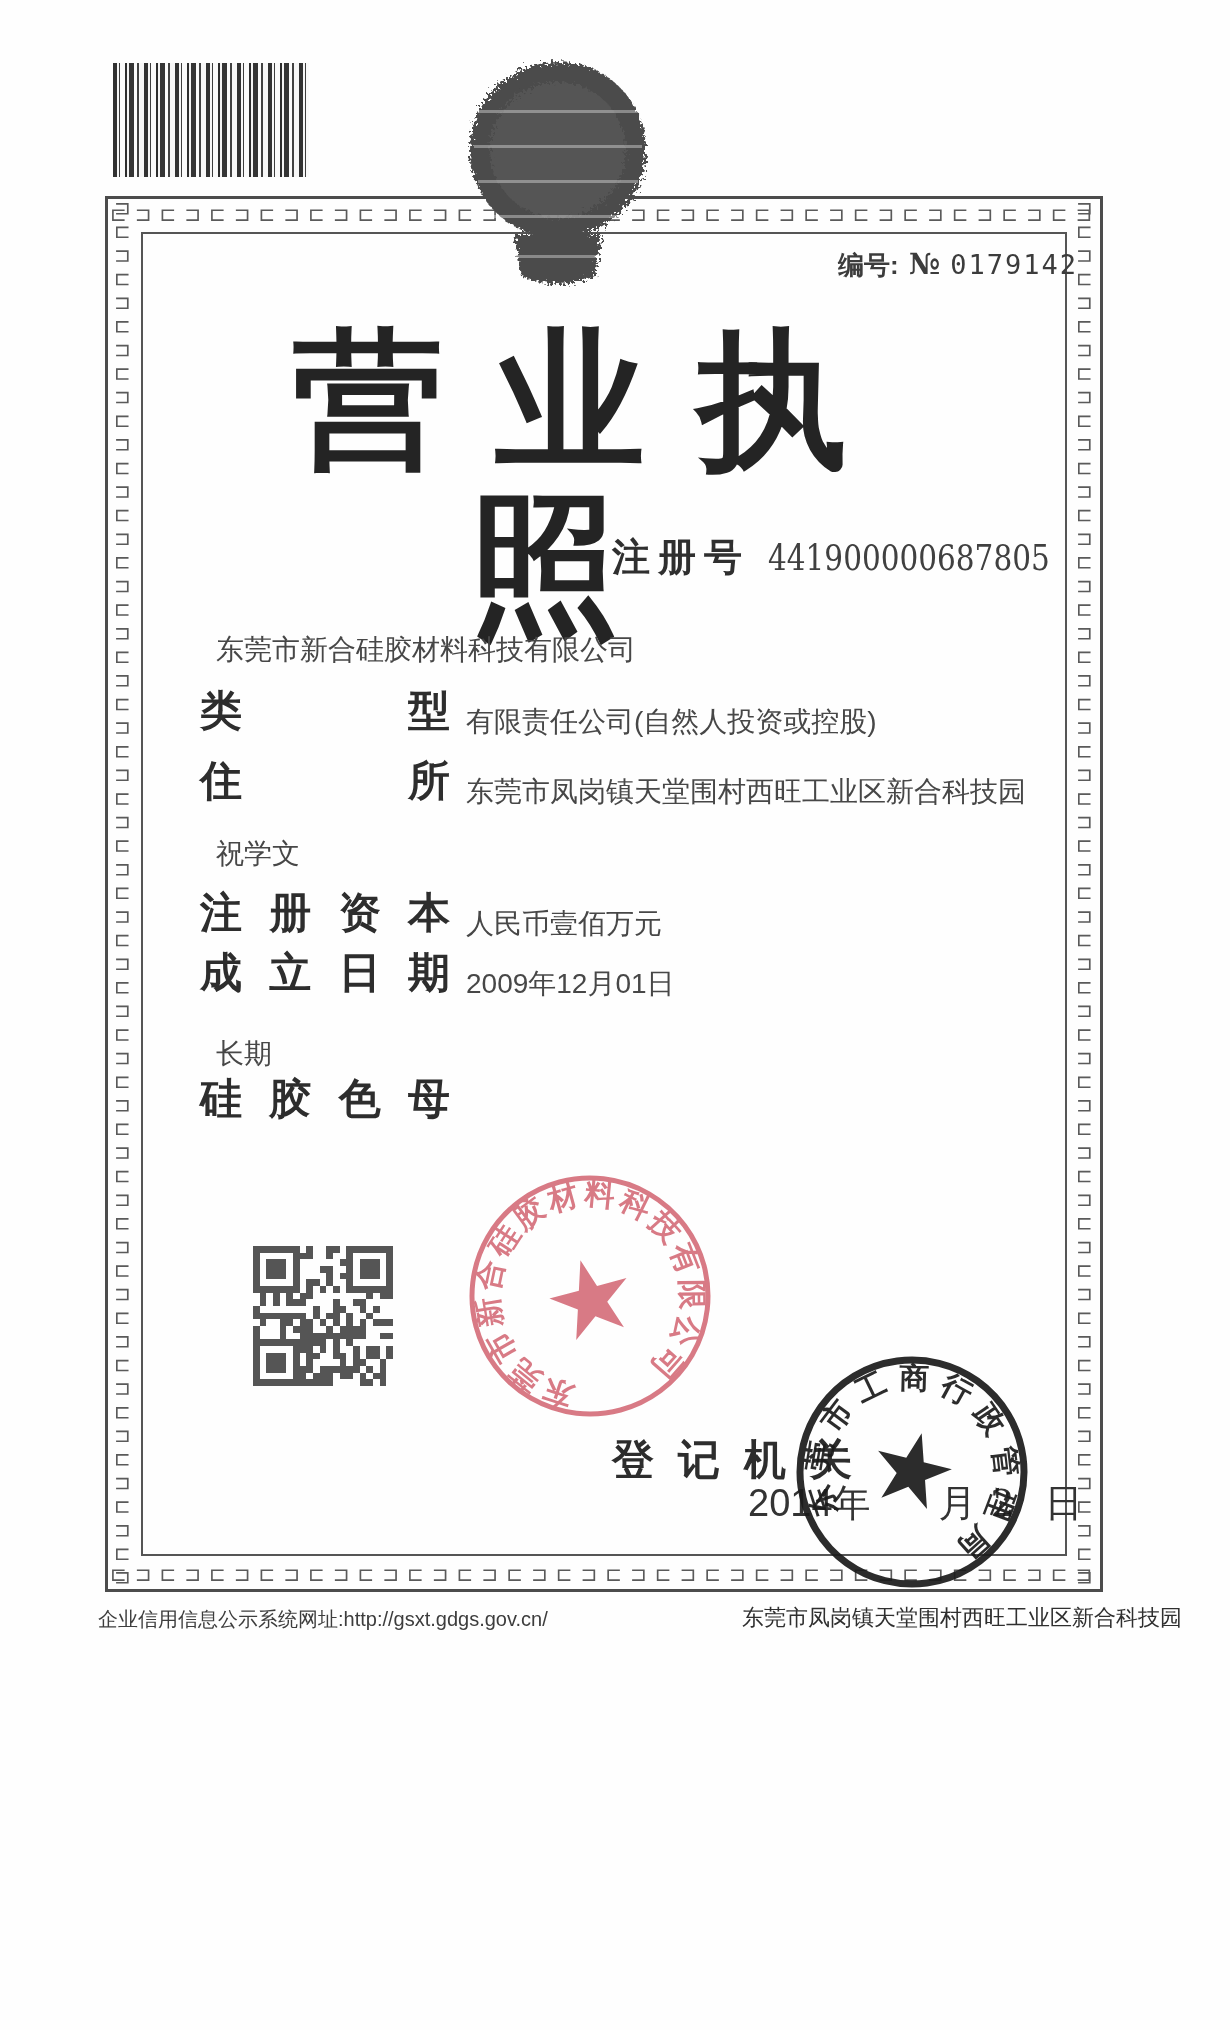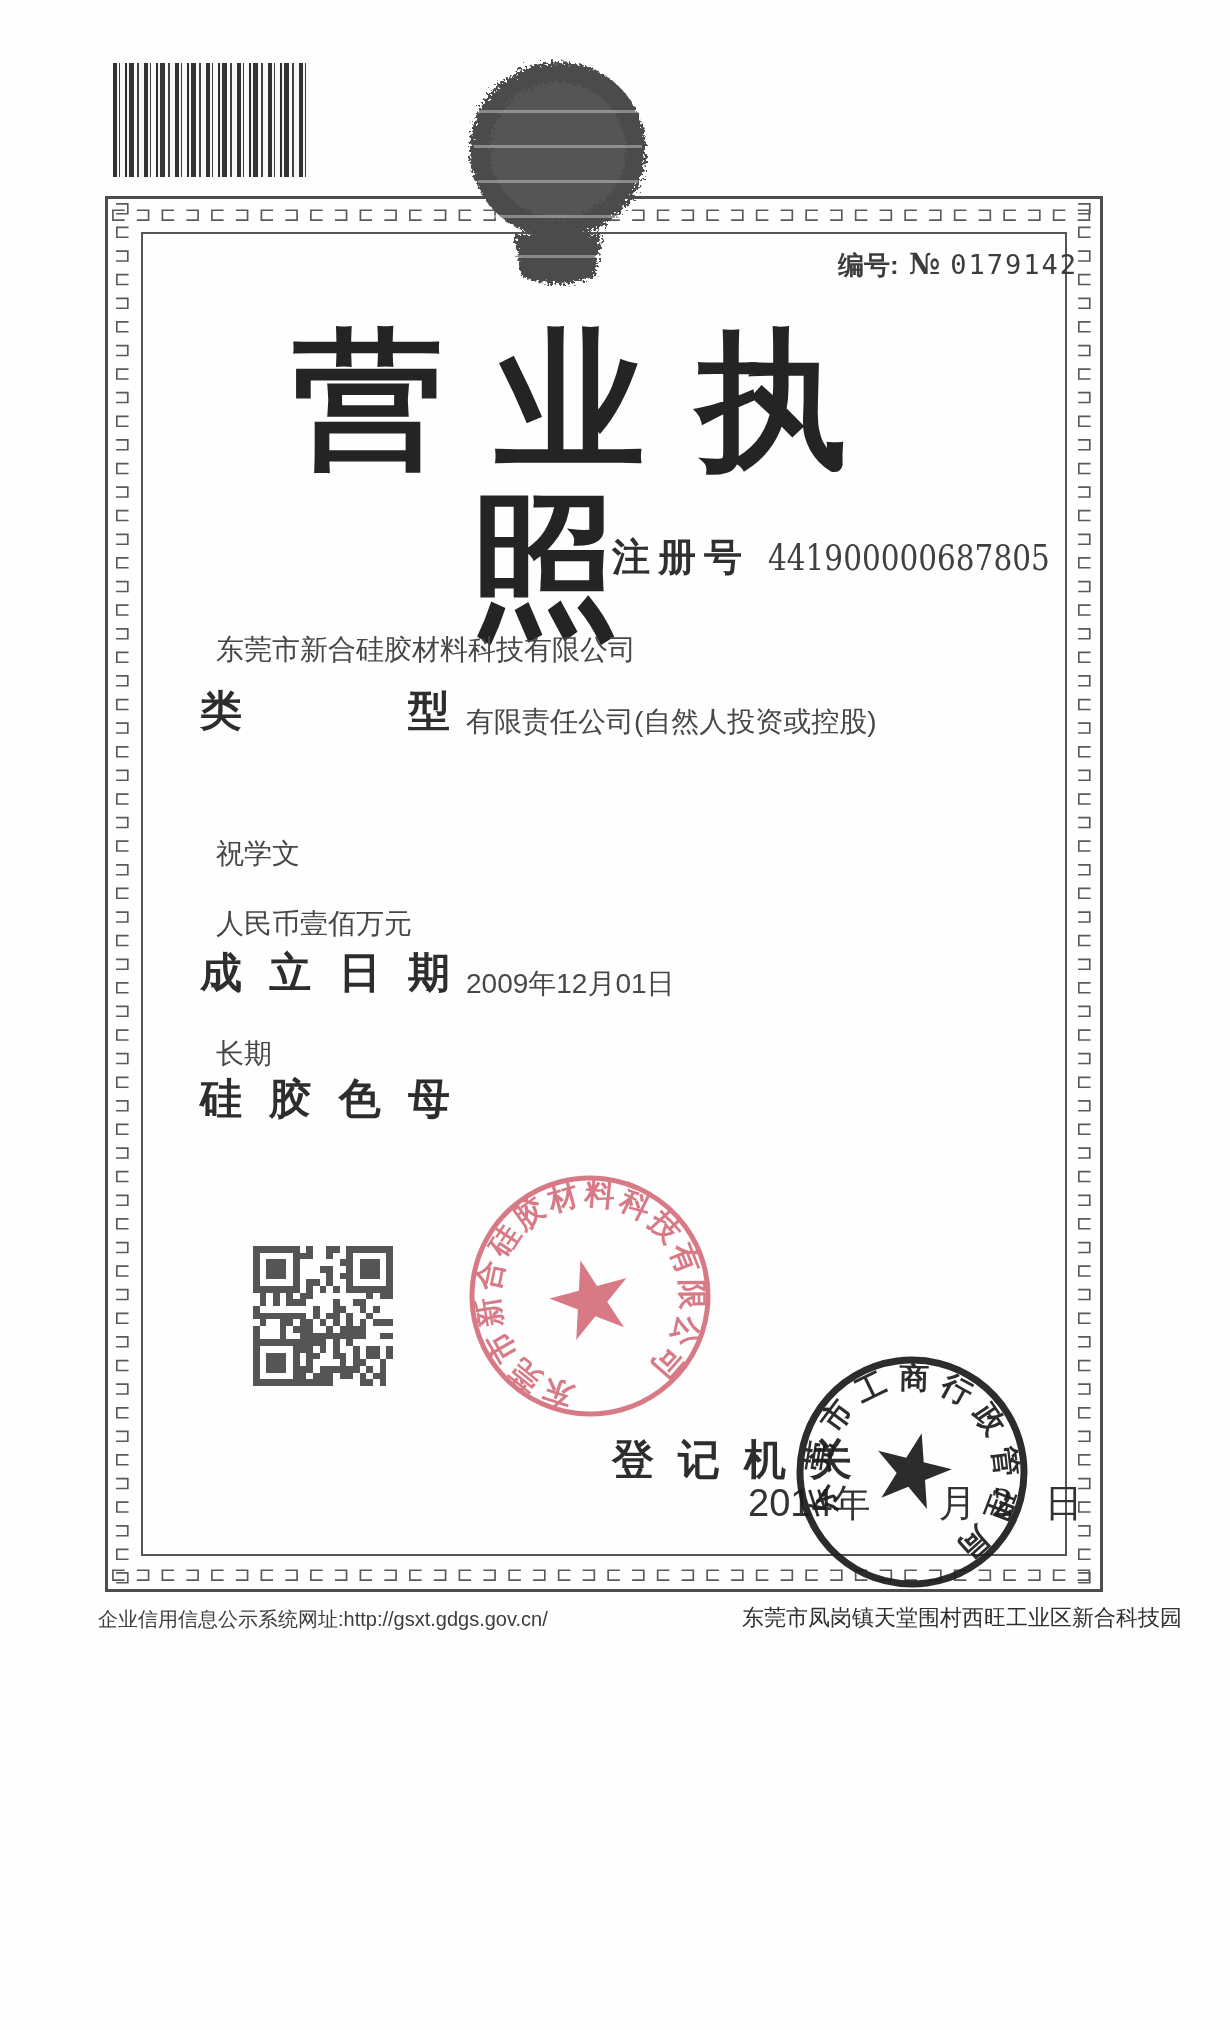--- a/index.html
+++ b/index.html
@@ -121,24 +121,29 @@
     <span class="val">441900000687805</span>
   </div>
 
   <div class="row" style="top:618px">
     <div class="val">东莞市新合硅胶材料科技有限公司</div>
   </div>
   <div class="row" style="top:690px">
     <div class="lbl">类型</div>
     <div class="val">有限责任公司(自然人投资或控股)</div>
   </div>
+  <div class="row" style="top:760px">
+    <div class="lbl">住所</div>
+    <div class="val">东莞市凤岗镇天堂围村西旺工业区新合科技园</div>
+  </div>
   <div class="row" style="top:822px">
     <div class="val">祝学文</div>
   </div>
   <div class="row" style="top:892px">
+    <div class="lbl">注册资本</div>
     <div class="val">人民币壹佰万元</div>
   </div>
   <div class="row" style="top:952px">
     <div class="lbl">成立日期</div>
     <div class="val">2009年12月01日</div>
   </div>
   <div class="row" style="top:1022px">
     <div class="val">长期</div>
   </div>
   <div class="row" style="top:1078px">

